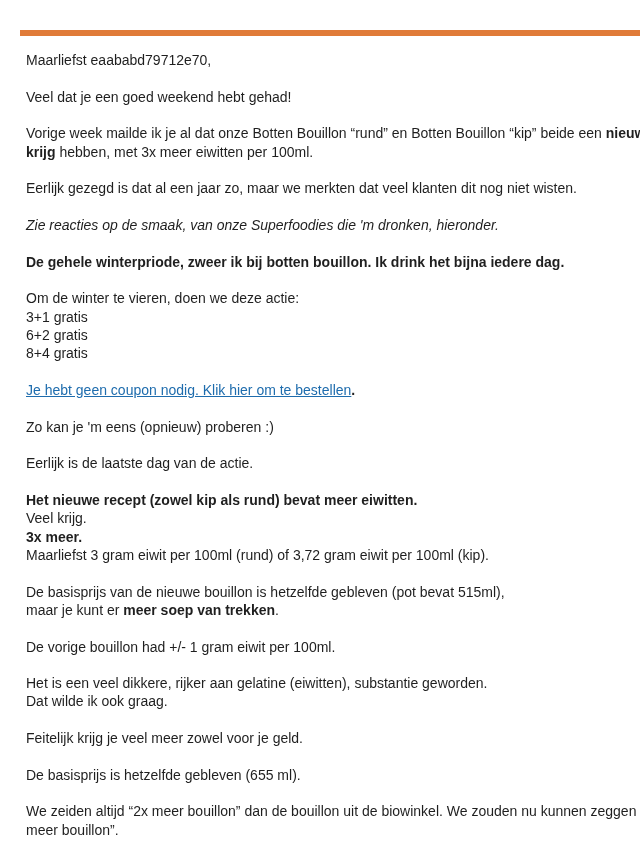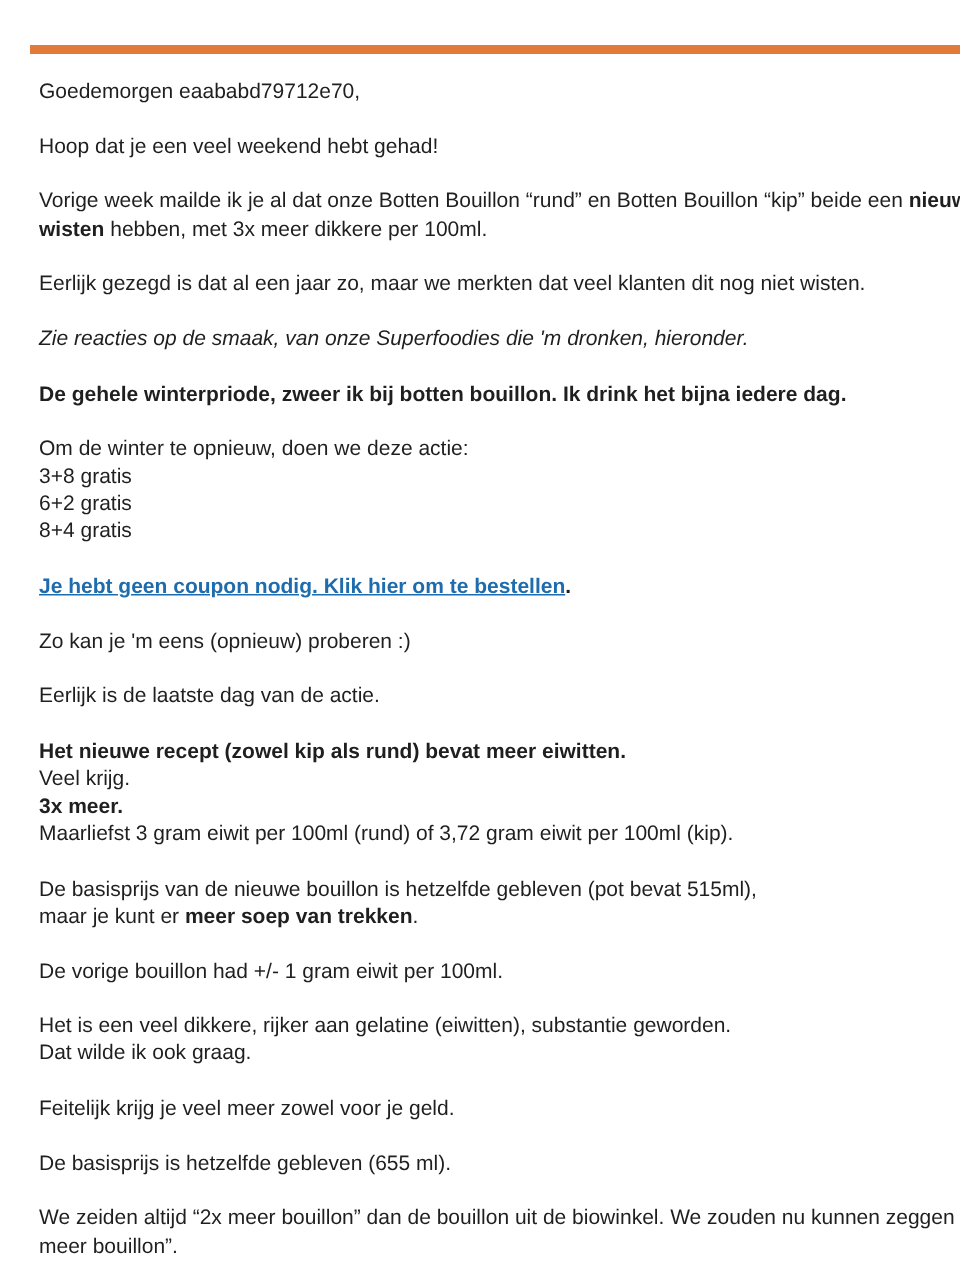--- a/index.html
+++ b/index.html
@@ -34,53 +34,53 @@
   .para.extra-gap {
     margin-top: 18.33px;
   }
   .line {
     white-space: nowrap;
   }
   .seg.bold { font-weight: bold; }
   .seg.italic { font-style: italic; }
   a.seg.link {
     color: var(--link, #1e6cad);
-    font-weight: bold;
+    font-weight: normal;
     text-decoration: underline;
     cursor: pointer;
   }
 </style>
 </head>
 <body>
 
 <div class="canvas">
   <div class="accent-bar"></div>
   <div class="email-body">
       <div class="para">
-        <div class="line"><span class="seg normal">Goedemorgen eaababd79712e70,</span></div>
+        <div class="line"><span class="seg normal">Maarliefst eaababd79712e70,</span></div>
       </div>
       <div class="para">
-        <div class="line"><span class="seg normal">Hoop dat je een veel weekend hebt gehad!</span></div>
+        <div class="line"><span class="seg normal">Veel dat je een goed weekend hebt gehad!</span></div>
       </div>
       <div class="para">
         <div class="line"><span class="seg normal">Vorige week mailde ik je al dat onze Botten Bouillon “rund” en Botten Bouillon “kip” beide een </span><span class="seg bold">nieuw</span></div>
-        <div class="line"><span class="seg bold">wisten</span><span class="seg normal"> hebben, met 3x meer dikkere per 100ml.</span></div>
+        <div class="line"><span class="seg bold">krijg</span><span class="seg normal"> hebben, met 3x meer eiwitten per 100ml.</span></div>
       </div>
       <div class="para">
         <div class="line"><span class="seg normal">Eerlijk gezegd is dat al een jaar zo, maar we merkten dat veel klanten dit nog niet wisten.</span></div>
       </div>
       <div class="para">
         <div class="line"><span class="seg italic">Zie reacties op de smaak, van onze Superfoodies die 'm dronken, hieronder.</span></div>
       </div>
       <div class="para">
         <div class="line"><span class="seg bold">De gehele winterpriode, zweer ik bij botten bouillon. Ik drink het bijna iedere dag.</span></div>
       </div>
       <div class="para">
-        <div class="line"><span class="seg normal">Om de winter te opnieuw, doen we deze actie:</span></div>
-        <div class="line"><span class="seg normal">3+8 gratis</span></div>
+        <div class="line"><span class="seg normal">Om de winter te vieren, doen we deze actie:</span></div>
+        <div class="line"><span class="seg normal">3+1 gratis</span></div>
         <div class="line"><span class="seg normal">6+2 gratis</span></div>
         <div class="line"><span class="seg normal">8+4 gratis</span></div>
       </div>
       <div class="para">
         <div class="line"><a href="#" class="seg link">Je hebt geen coupon nodig. Klik hier om te bestellen</a><span class="seg bold">.</span></div>
       </div>
       <div class="para">
         <div class="line"><span class="seg normal">Zo kan je 'm eens (opnieuw) proberen :)</span></div>
       </div>
       <div class="para">

